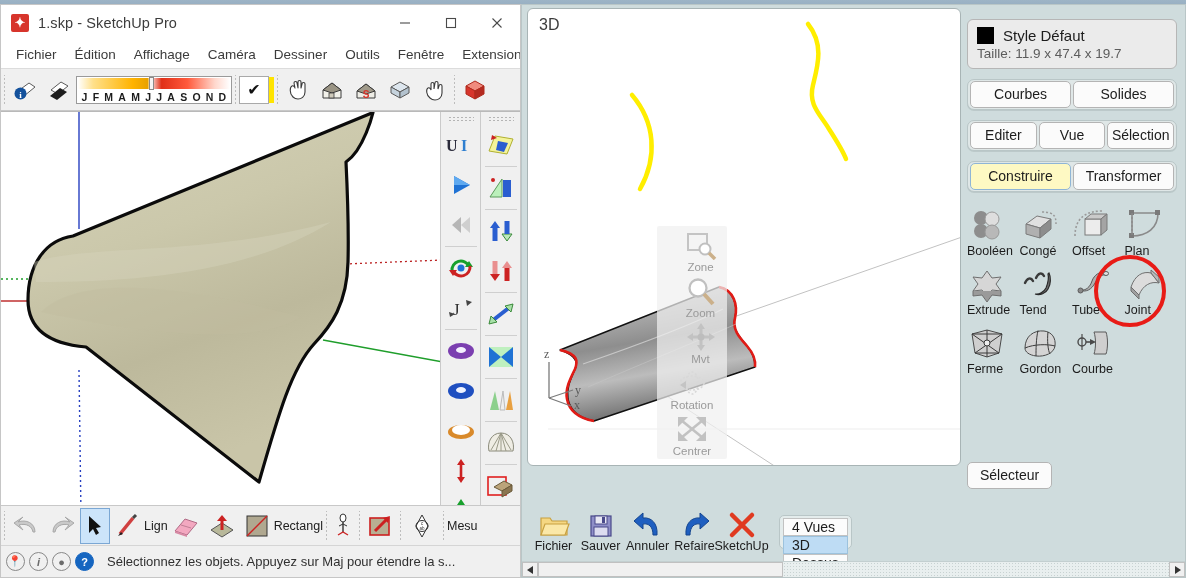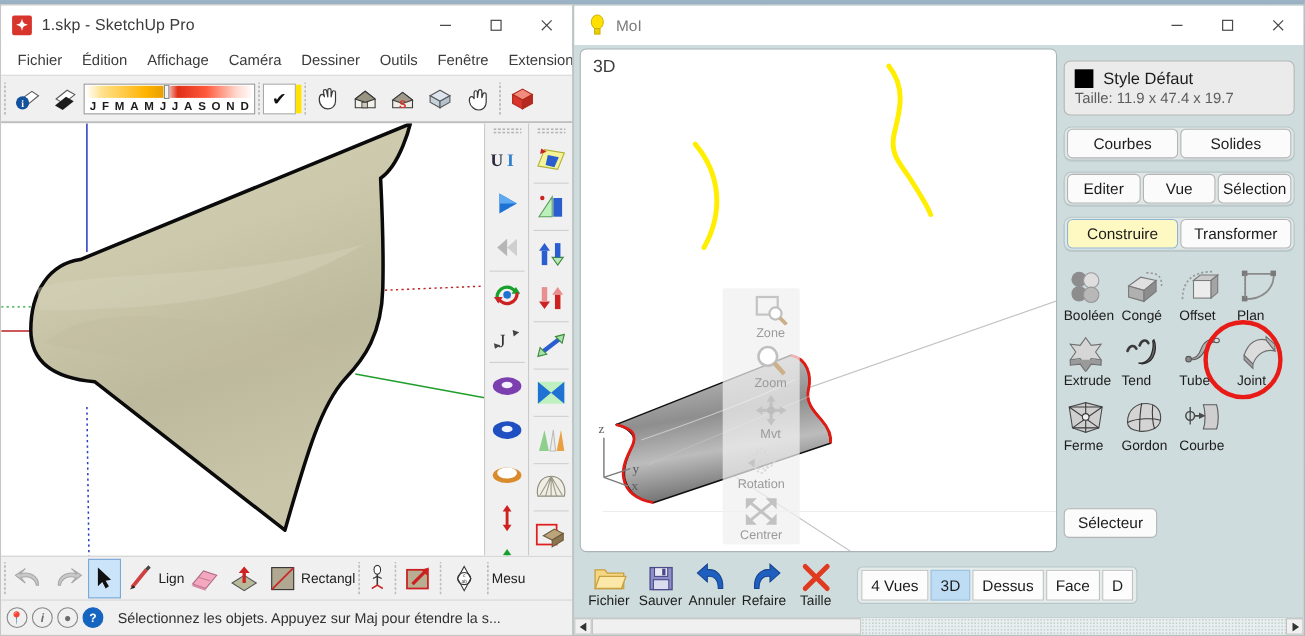--- a/index.html
+++ b/index.html
@@ -268,21 +268,21 @@
     flex:none; padding-left:8px; gap:0px; position:relative;
   }
   .moi-bt {
     display:flex; flex-direction:column; align-items:center; justify-content:center;
     width:47px;
   }
   .moi-bt-label { font-size:12.5px; color:#1c1c1c; margin-top:0px; }
   #moi-viewtabs {
     display:flex; margin-left:14px;
     background:#e4ecec; border:1px solid #b9c6c7; border-radius:5px; padding:2px;
-    height:34px; align-items:stretch;
+    height:34px; align-items:stretch;flex-direction:column;
   }
   .vtab {
     background:#fcfcfc; border:1px solid #c2c2c2;
     font-size:14px; color:#1c1c1c; display:flex; align-items:center;
     padding:0 8px; margin:0 1px;
   }
   .vtab.active { background:#bedcf4; border-color:#9cc2dd; }
 
   
   #moi-scrollbar {
@@ -705,47 +705,20 @@
         <b><i>i</i></b>
       </div>
     <div class="sb-circle">●</div>
     <div class="sb-circle blue">?</div>
     <div id="su-status-text">Sélectionnez les objets. Appuyez sur Maj pour étendre la s...</div>
   </div>
 </div>
 
 <div id="moi-window">
 
-  <div id="moi-titlebar">
-    <div id="moi-icon">
-      <svg width="18" height="20" viewBox="0 0 18 20">
-        <ellipse cx="9" cy="7" rx="5.5" ry="6.5" fill="#ffe000" stroke="#c9a800" stroke-width=".8"></ellipse>
-        <rect x="6.5" y="13" width="5" height="5" fill="#e8d000" stroke="#c9a800" stroke-width=".8"></rect>
-      </svg>
-    </div>
-    <span id="moi-title-text">MoI</span>
-    <div class="win-btns">
-      <div class="win-btn">
-        <svg width="12" height="12" viewBox="0 0 12 12">
-            <line x1="1" y1="6" x2="11" y2="6" stroke="#4a4a4a" stroke-width="1.1"></line>
-          </svg>
-      </div>
-      <div class="win-btn">
-        <svg width="12" height="12" viewBox="0 0 12 12">
-            <rect x="1.5" y="1.5" width="9" height="9" fill="none" stroke="#4a4a4a" stroke-width="1.1"></rect>
-          </svg>
-      </div>
-      <div class="win-btn">
-        <svg width="12" height="12" viewBox="0 0 12 12">
-            <line x1="1.5" y1="1.5" x2="10.5" y2="10.5" stroke="#4a4a4a" stroke-width="1.1"></line>
-            <line x1="10.5" y1="1.5" x2="1.5" y2="10.5" stroke="#4a4a4a" stroke-width="1.1"></line>
-          </svg>
-      </div>
-    </div>
-  </div>
 
   <div id="moi-body">
 
     <div id="moi-viewport">
       <div id="moi-view-label">3D</div>
 
       <svg width="434" height="458" viewBox="0 0 434 458" style="position:absolute;left:0;top:0;">
 
         <line x1="100" y1="345" x2="434" y2="228" stroke="#c2c2c2" stroke-width="1"></line>
         <line x1="85" y1="352" x2="248" y2="458" stroke="#c2c2c2" stroke-width="1"></line>
@@ -1039,21 +1012,21 @@
       <svg width="34" height="28" viewBox="0 0 34 28">
         <path d="M8 24 C7 12 14 6 22 7 L22 2 L31 10 L22 18 L22 13 C16 12 12 16 12 24 Z" fill="#1f5fc0" stroke="#14458f" stroke-width="1"></path>
       </svg>
       <span class="moi-bt-label">Refaire</span>
     </div>
     <div class="moi-bt">
       <svg width="32" height="28" viewBox="0 0 32 28">
         <line x1="6" y1="4" x2="26" y2="24" stroke="#e03a20" stroke-width="4.5" stroke-linecap="round"></line>
         <line x1="26" y1="4" x2="6" y2="24" stroke="#e03a20" stroke-width="4.5" stroke-linecap="round"></line>
       </svg>
-      <span class="moi-bt-label">Taille</span>
+      <span class="moi-bt-label">SketchUp</span>
     </div>
 
     <div id="moi-viewtabs">
       <div class="vtab">4 Vues</div>
       <div class="vtab active">3D</div>
       <div class="vtab">Dessus</div>
       <div class="vtab">Face</div>
       <div class="vtab">D</div>
     </div>
   </div>

